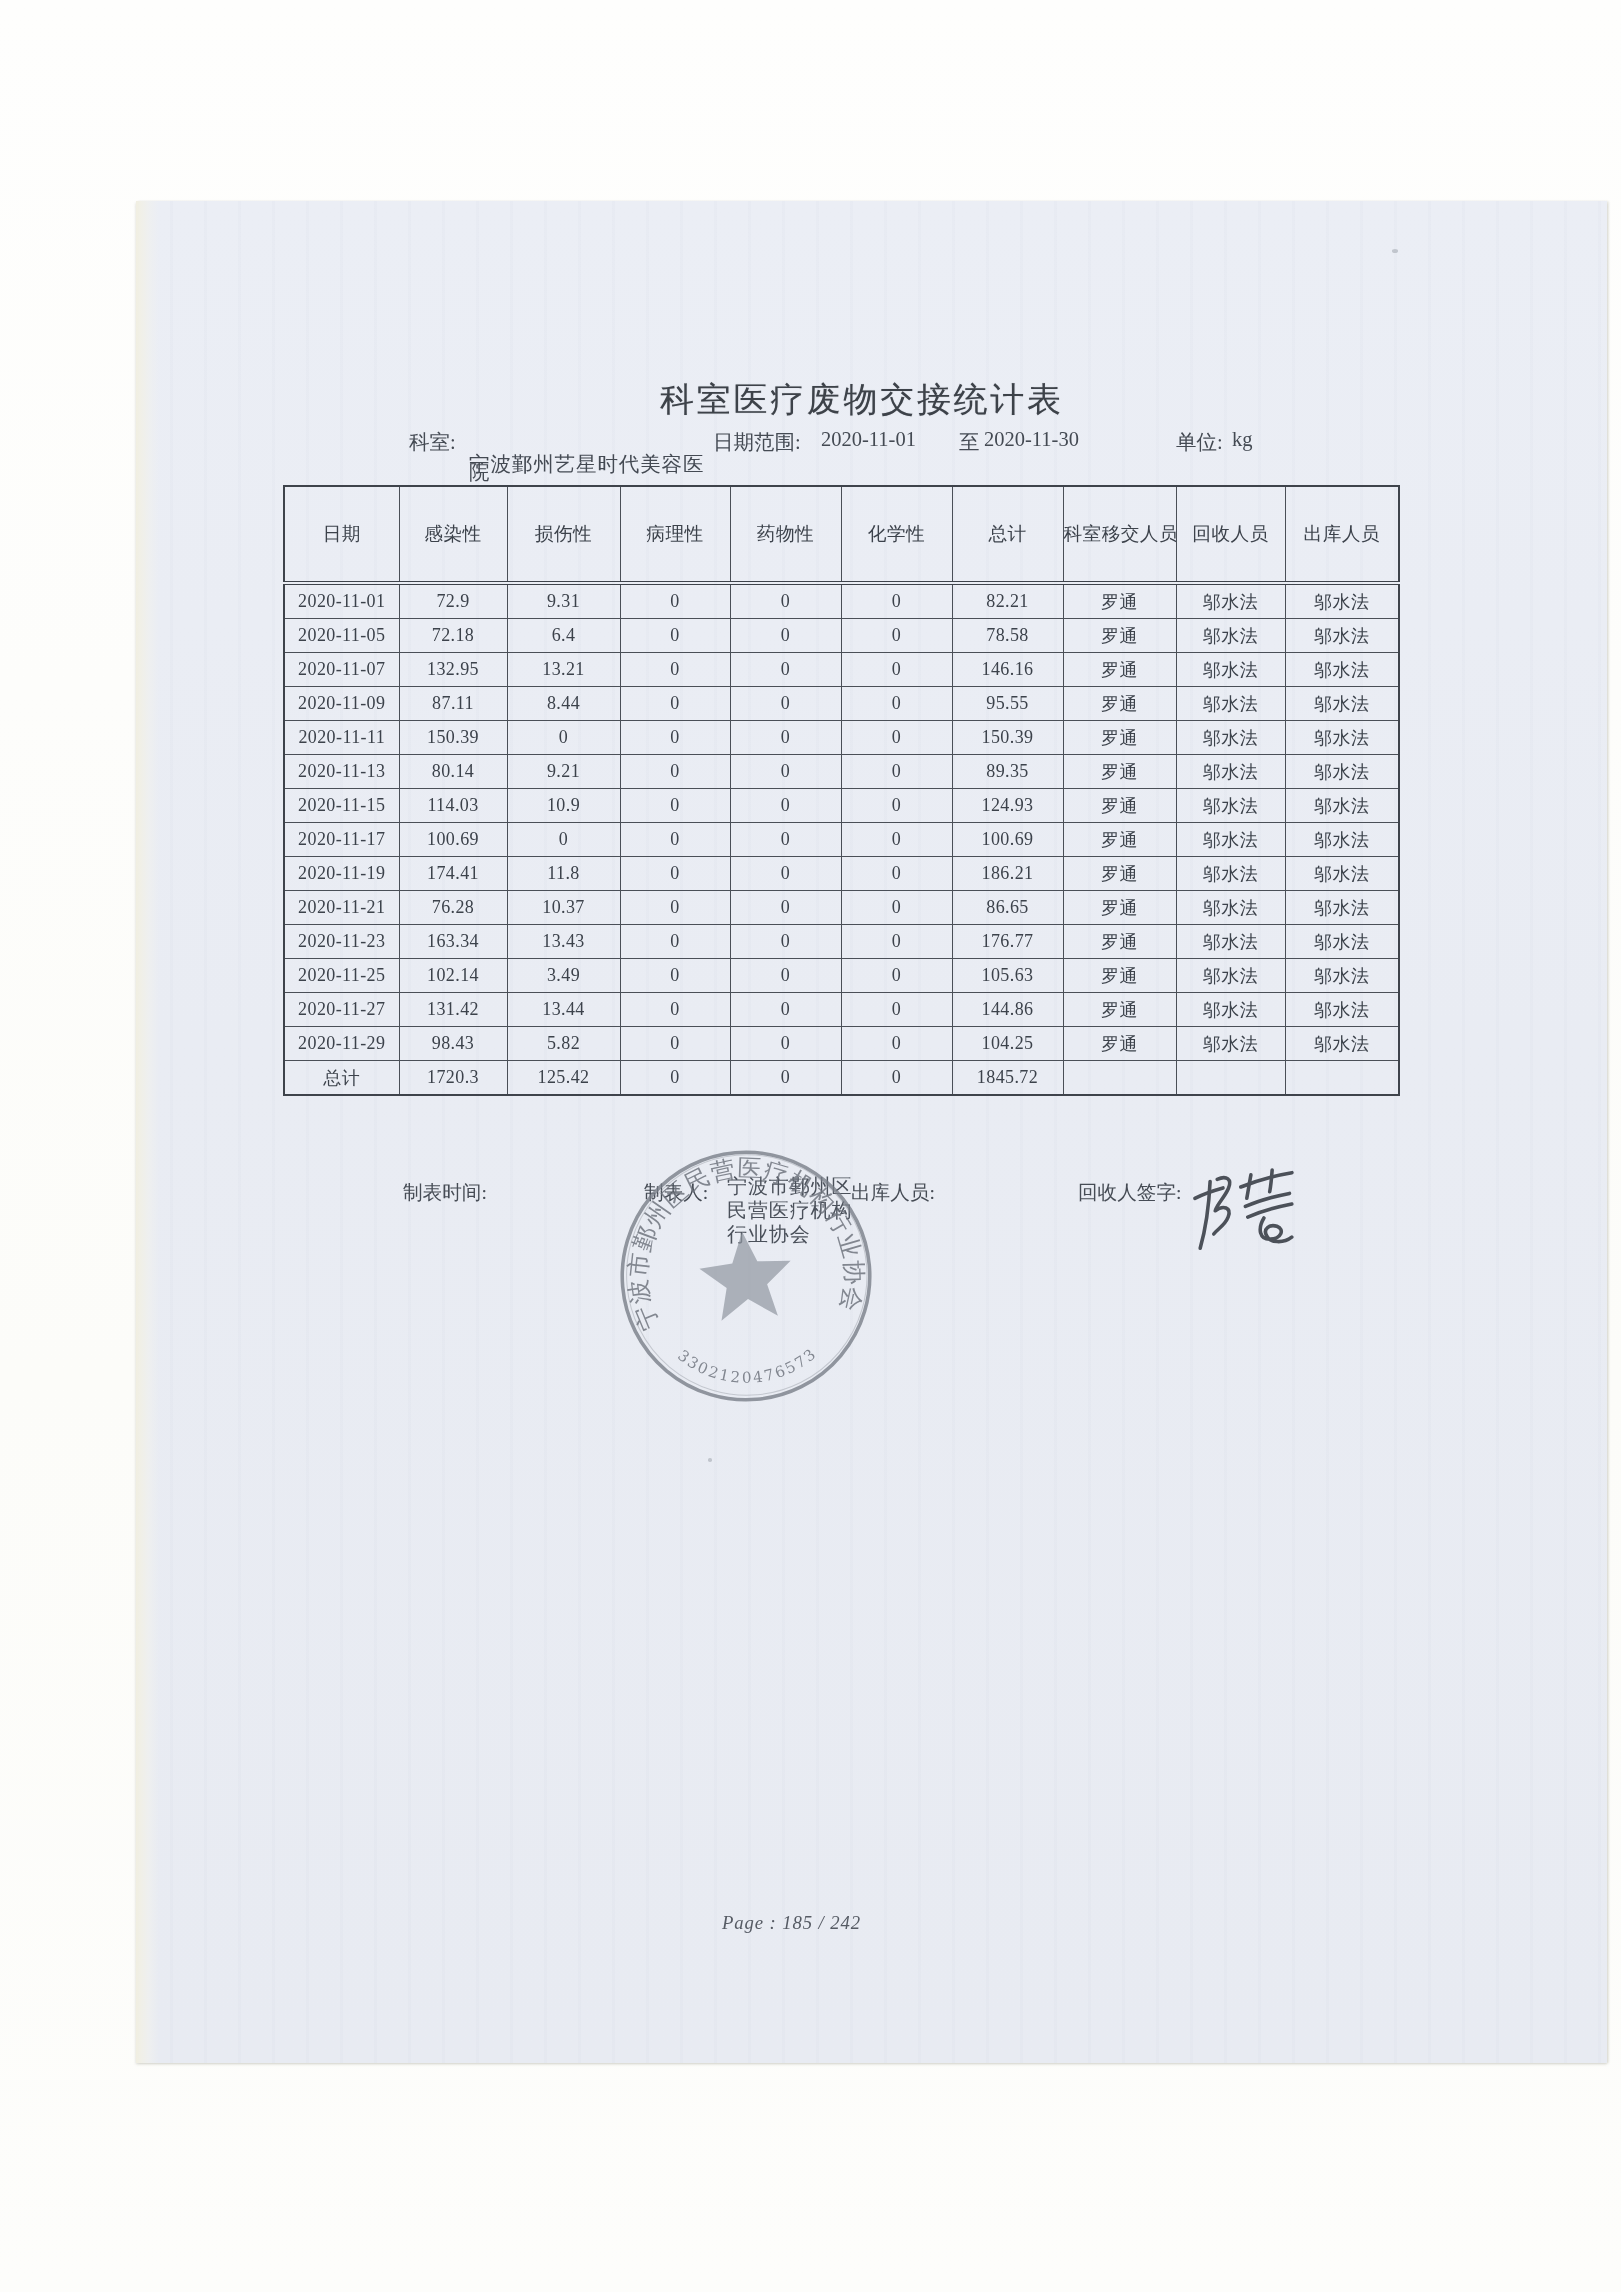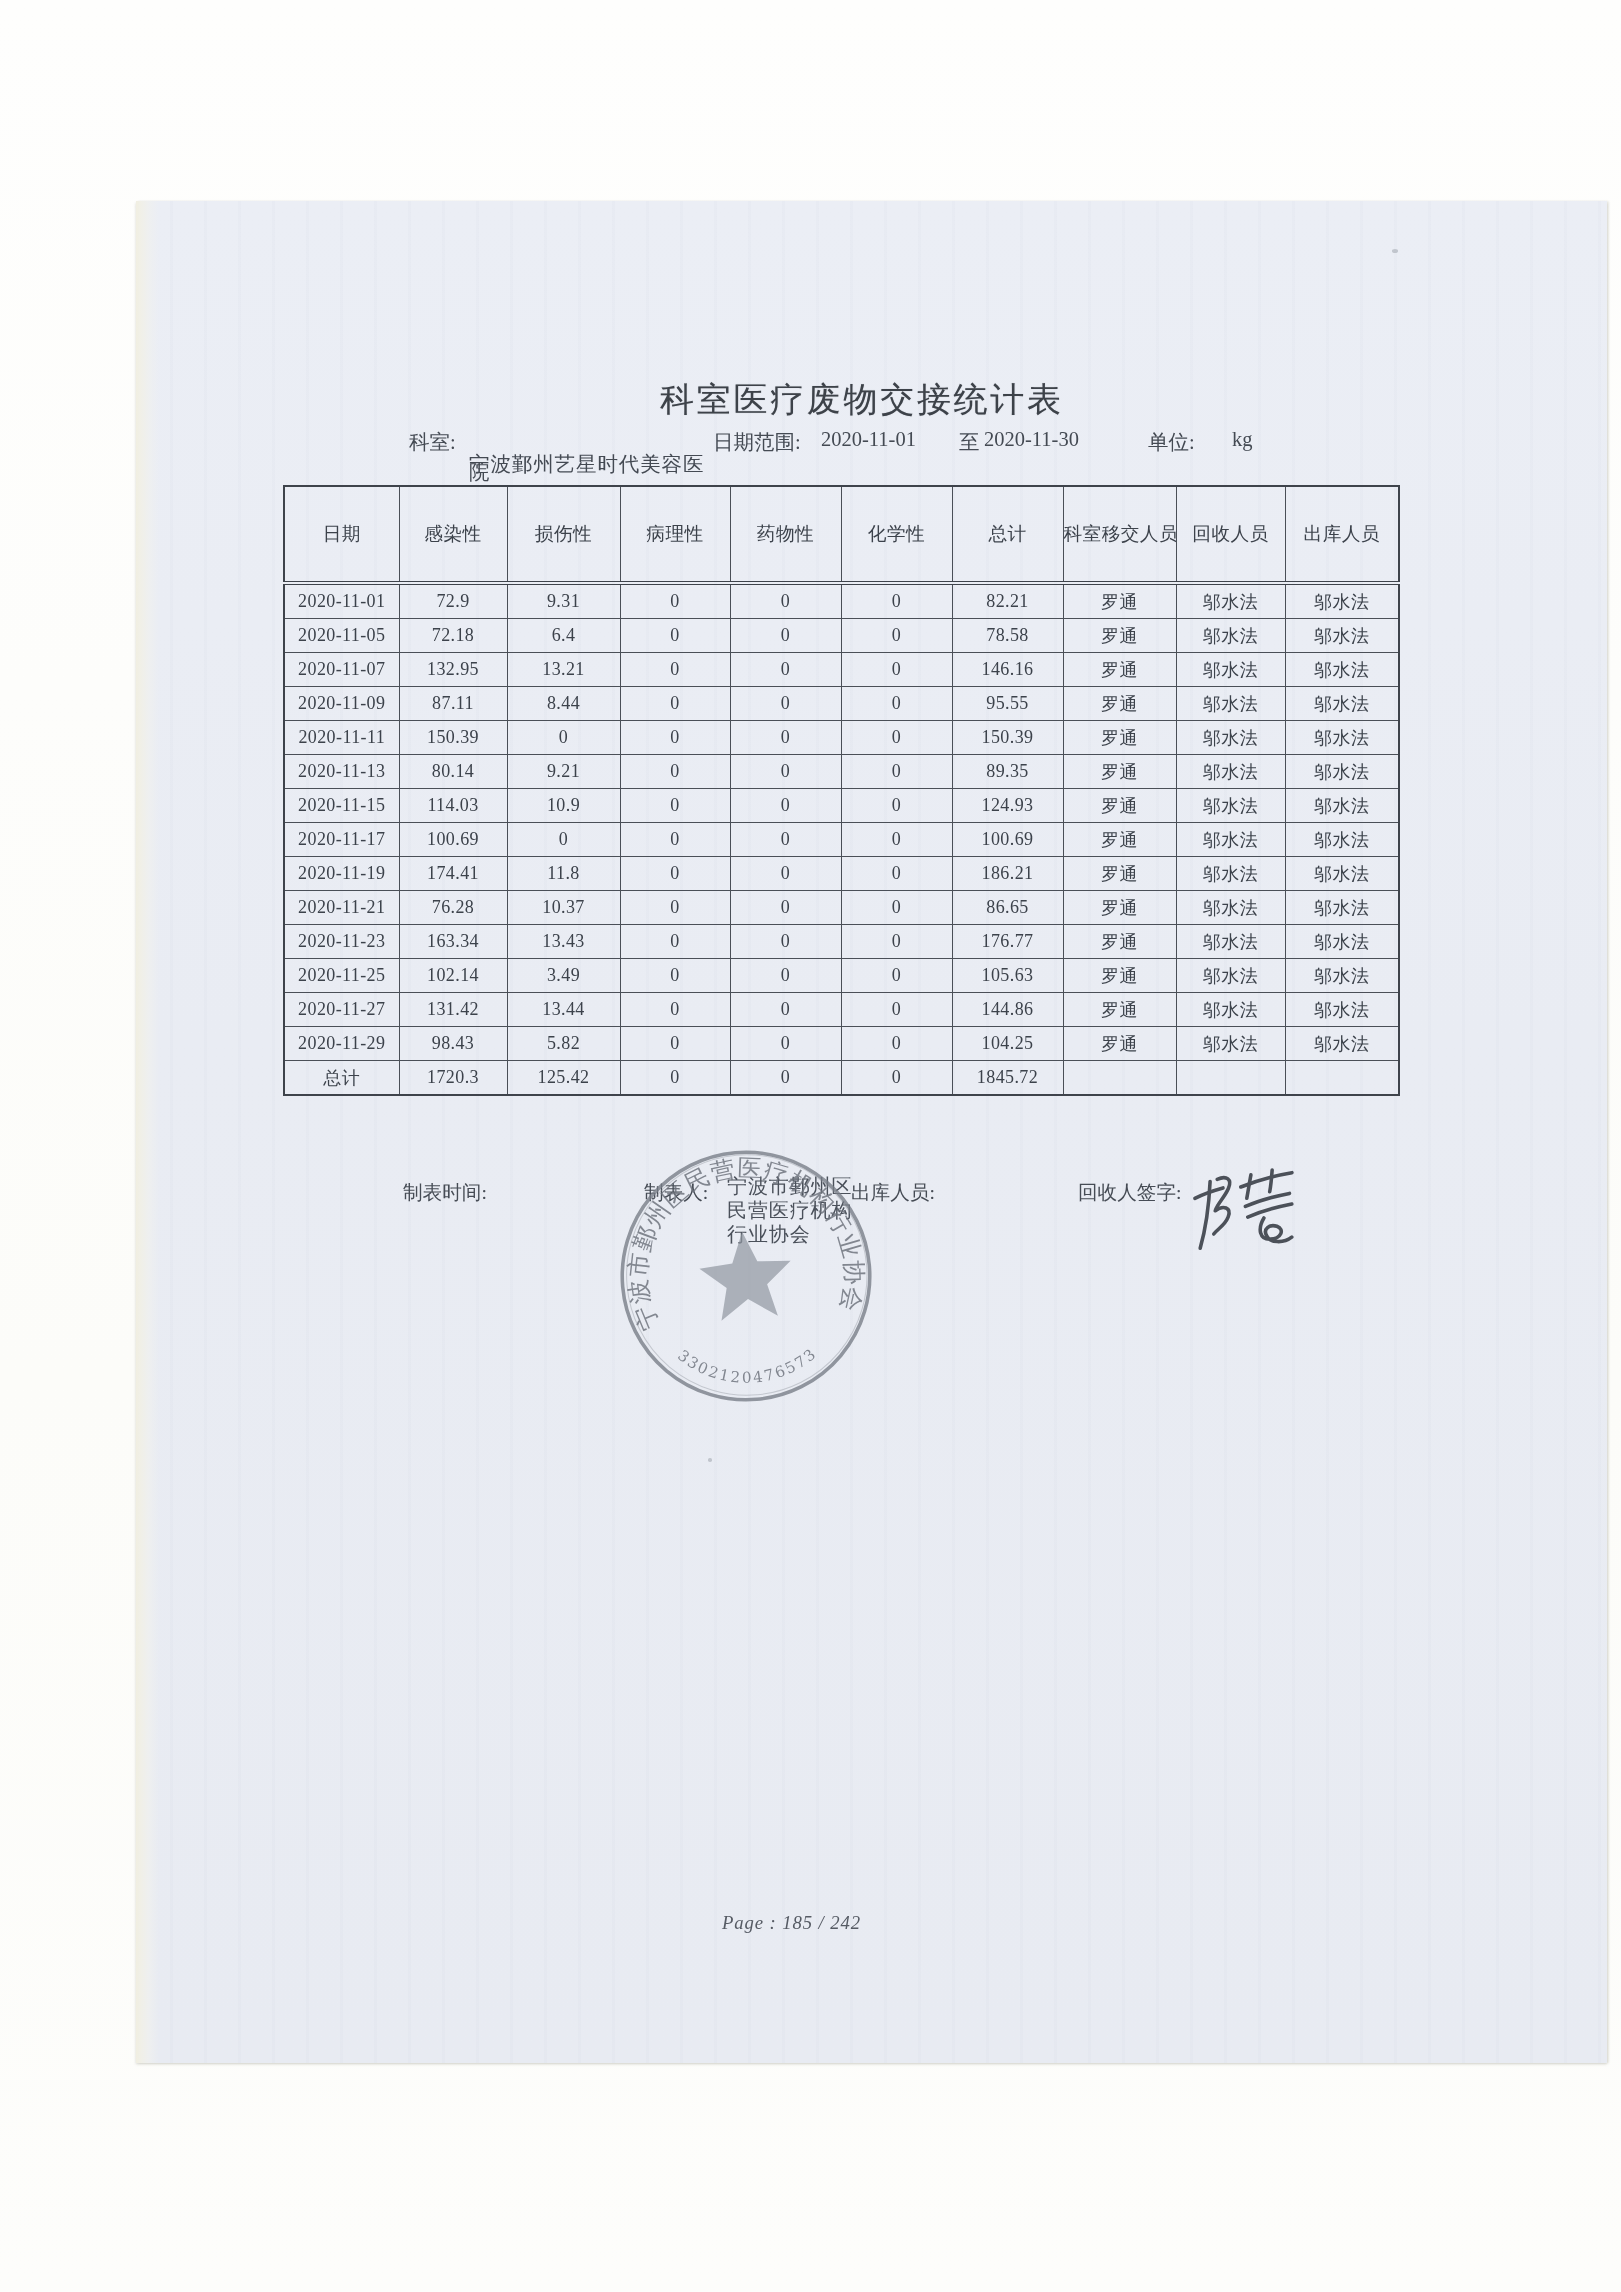--- a/index.html
+++ b/index.html
@@ -59,21 +59,21 @@
 
     <h1 class="abs title" style="left:524px;top:176px;">科室医疗废物交接统计表</h1>
 
     <span class="abs meta" style="left:273px;top:227px;">科室:</span>
     <span class="abs meta meta-val" style="left:333px;top:225px;margin-top:24px;">宁波鄞州艺星时代美容医</span>
     <span class="abs meta meta-val" style="left:333px;top:257px;">院</span>
     <span class="abs meta" style="left:577px;top:227px;">日期范围:</span>
     <span class="abs meta" style="left:685px;top:227px;">2020-11-01</span>
     <span class="abs meta" style="left:823px;top:227px;">至</span>
     <span class="abs meta" style="left:848px;top:227px;">2020-11-30</span>
-    <span class="abs meta" style="left:1012px;top:227px;font-family:Liberation Serif, serif;">单位:</span>
+    <span class="abs meta" style="left:1040px;top:227px;font-family:Liberation Serif, serif;">单位:</span>
     <span class="abs meta" style="left:1096px;top:227px;">kg</span>
 
     <div class="abs" style="left:147px;top:284px;">
       <table class="grid">
         <colgroup>
           <col style="width:115px">
             <col style="width:108px">
             <col style="width:113px">
           <col style="width:110px">
             <col style="width:111px">

